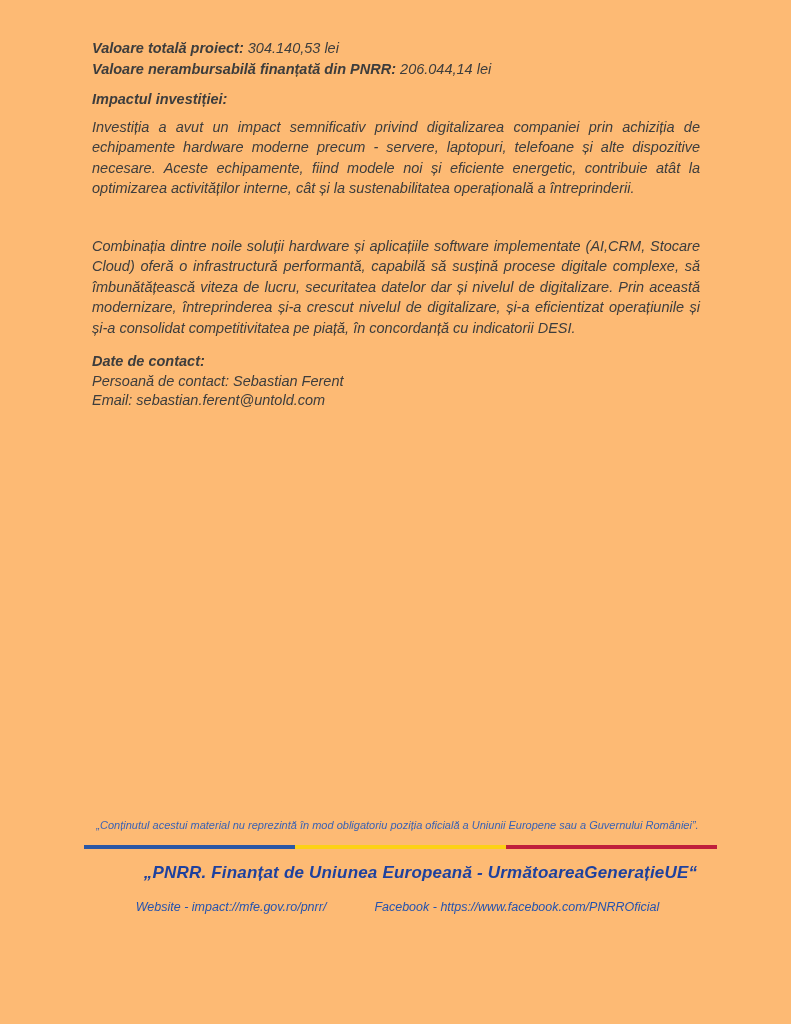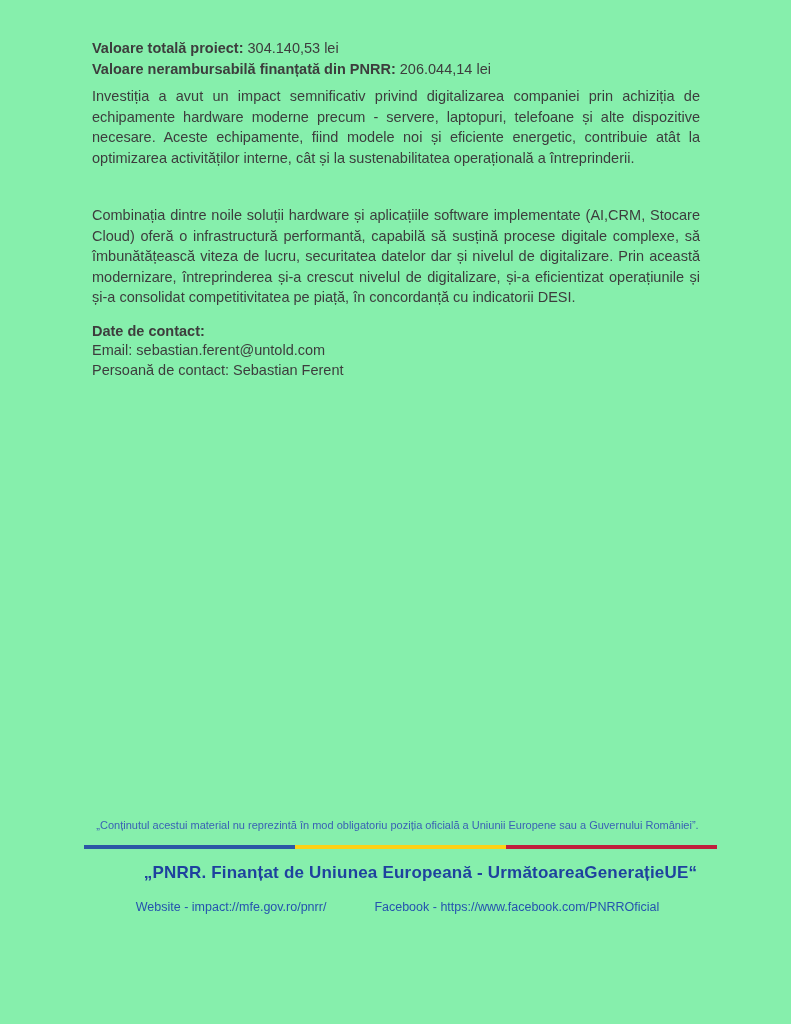--- a/index.html
+++ b/index.html
@@ -5,21 +5,21 @@
   * { margin: 0; padding: 0; box-sizing: border-box; }
   html, body { background: #ffffff; }
   body {
     width: 791px;
     height: 1024px;
     position: relative;
     font-family: "Liberation Sans", "DejaVu Sans", sans-serif;
     color: #3d3d3d;
     overflow: hidden;
   }
-  .page { position: absolute; inset: 0; background: #86efac; }
+  .page { position: absolute; inset: 0; background: #fdba74; font-style: italic; }
 
   .content {
     position: absolute;
     left: 92px;
     right: 91px;
     top: 38px;
   }
   .line { font-size: 14.5px; line-height: 20.5px; }
   .label-bold { font-weight: bold; }
   .value { font-weight: normal; }
@@ -88,29 +88,30 @@
   <div class="content">
 
     <div class="line">
       <span class="label-bold">Valoare totală proiect:</span><span class="value"> 304.140,53 lei</span>
     </div>
 
     <div class="line">
       <span class="label-bold">Valoare nerambursabilă finanțată din PNRR:</span><span class="value"> 206.044,14 lei</span>
     </div>
 
+    <div class="section-heading">Impactul investiției:</div>
 
     <p class="para">Investiția a avut un impact semnificativ privind digitalizarea companiei prin achiziția de echipamente hardware moderne precum - servere, laptopuri, telefoane și alte dispozitive necesare. Aceste echipamente, fiind modele noi și eficiente energetic, contribuie atât la optimizarea activităților interne, cât și la sustenabilitatea operațională a întreprinderii.</p>
 
     <p class="para">Combinația dintre noile soluții hardware și aplicațiile software implementate (AI,CRM, Stocare Cloud) oferă o infrastructură performantă, capabilă să susțină procese digitale complexe, să îmbunătățească viteza de lucru, securitatea datelor dar și nivelul de digitalizare. Prin această modernizare, întreprinderea și-a crescut nivelul de digitalizare, și-a eficientizat operațiunile și și-a consolidat competitivitatea pe piață, în concordanță cu indicatorii DESI.</p>
 
     <div class="contact-block">
       <div class="section-heading" style="margin-top:0;">Date de contact:</div>
+      <div class="contact-line">Persoană de contact: Sebastian Ferent</div>
       <div class="contact-line">Email: sebastian.ferent@untold.com</div>
-      <div class="contact-line">Persoană de contact: Sebastian Ferent</div>
     </div>
 
   </div>
 
   <div class="footer">
 
     <div class="disclaimer">„Conținutul acestui material nu reprezintă în mod obligatoriu poziția oficială a Uniunii Europene sau a Guvernului României”.</div>
 
     <div class="flag-bar">
       <div class="flag-seg" style="background: rgb(43, 87, 165);"></div>

